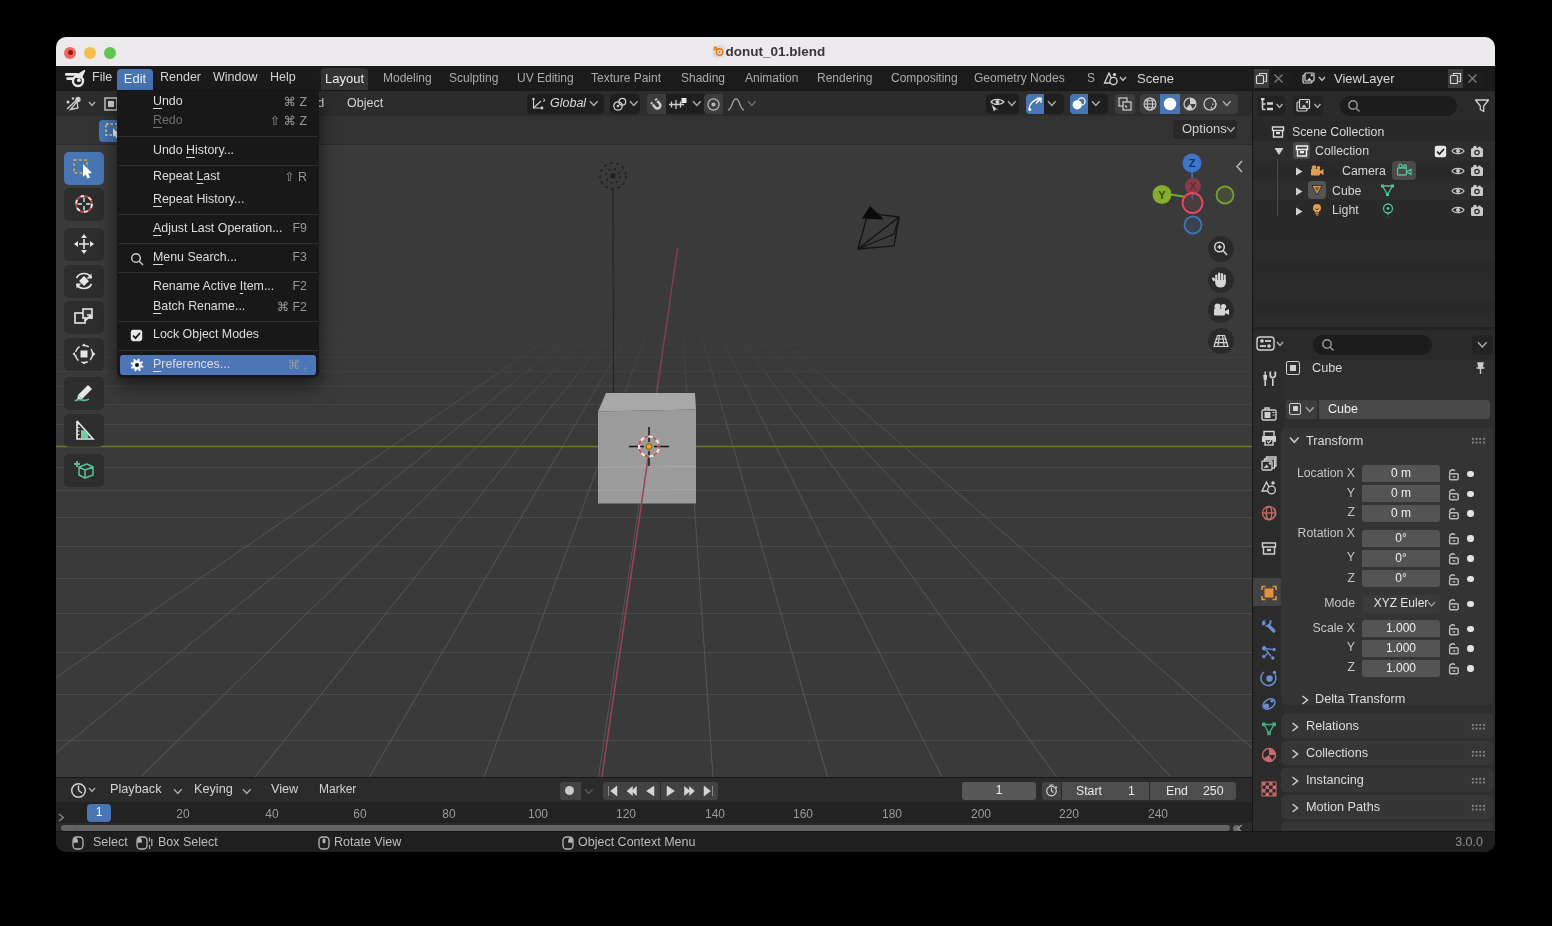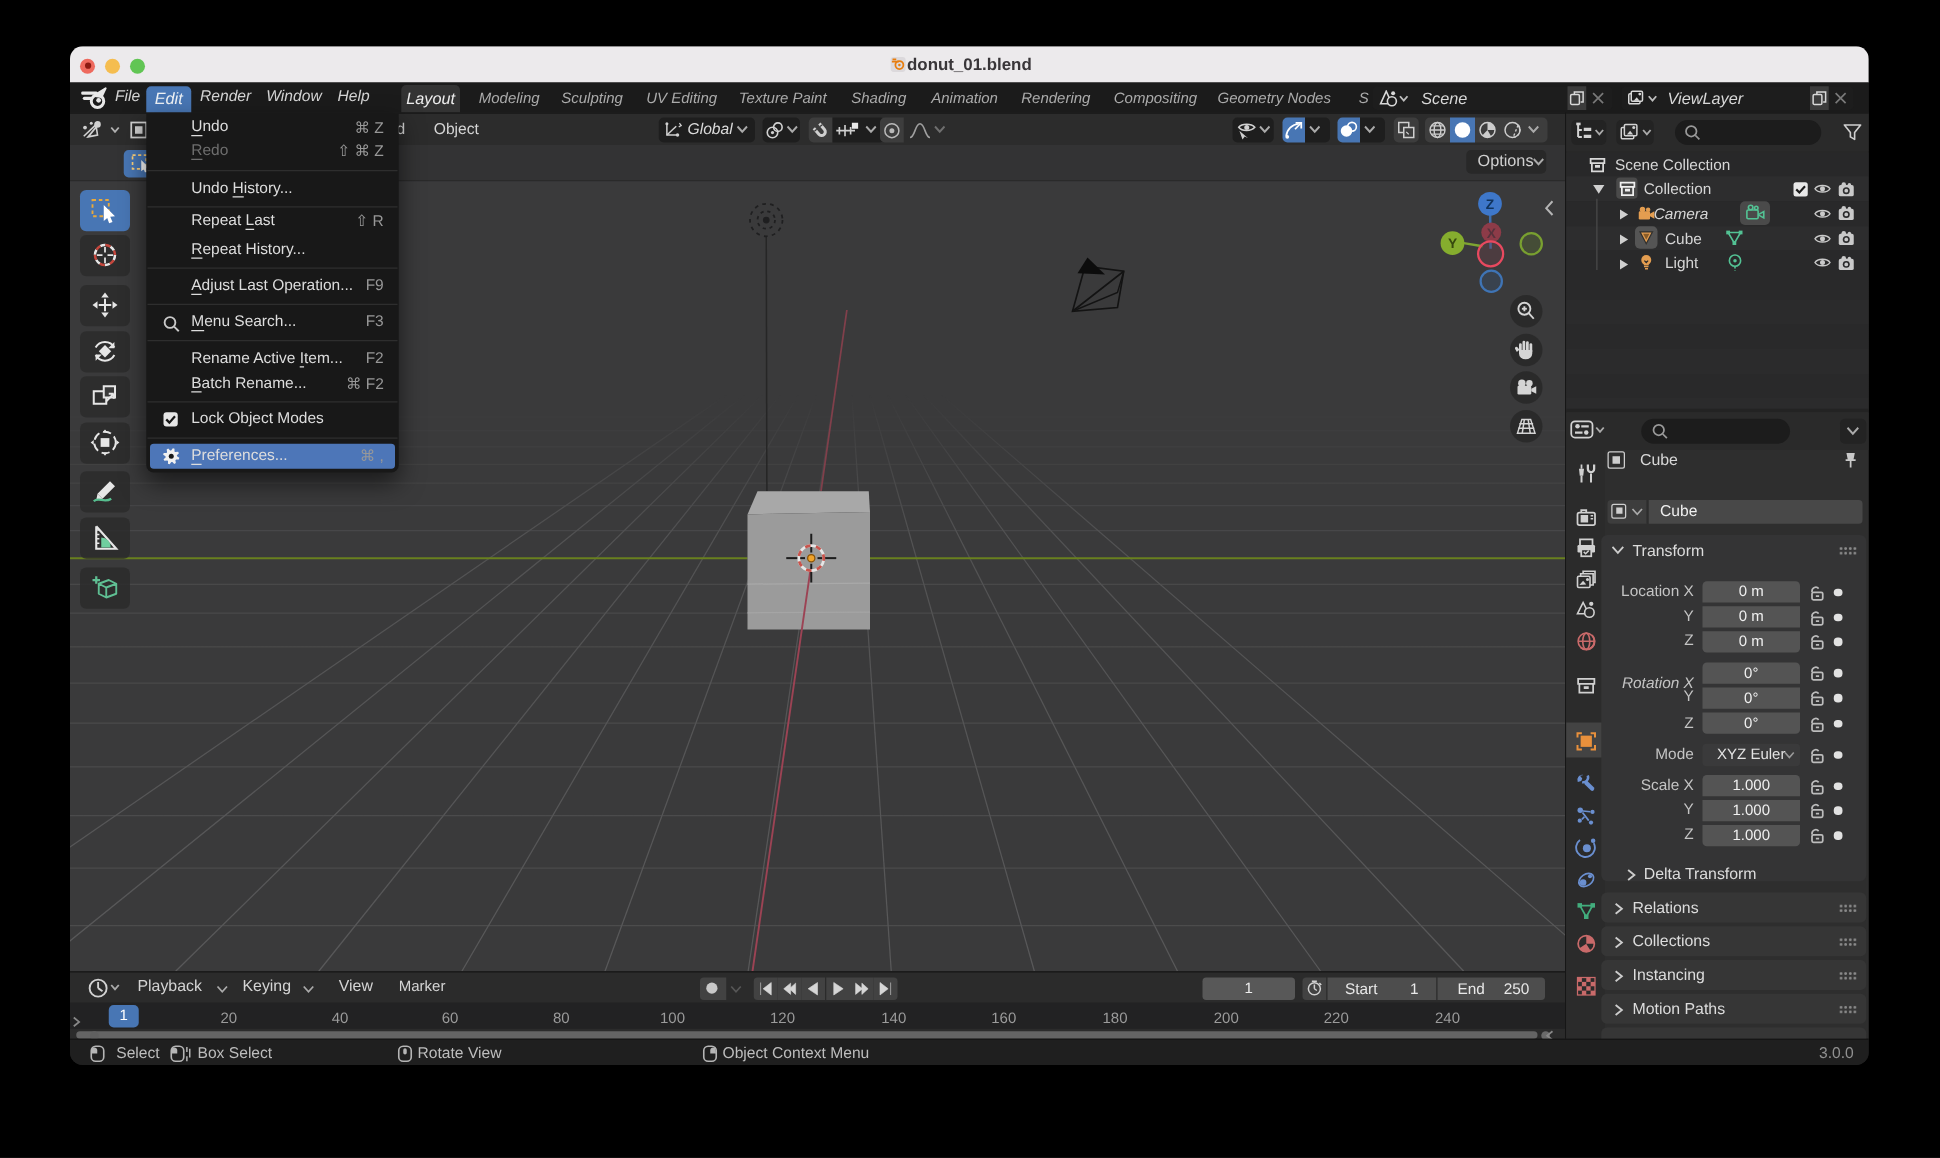--- a/index.html
+++ b/index.html
@@ -7,21 +7,21 @@
   font-family:"Liberation Sans", sans-serif; }
 #win { position:absolute; left:56px; top:37px; width:1439px; height:815px;
   background:#1c1c1c; border-radius:10px; overflow:hidden; }
 .abs { position:absolute; }
 
 #titlebar { position:absolute; left:0; top:0; width:100%; height:28.5px; background:#eceaec; }
 .tl { position:absolute; top:9.5px; width:12px; height:12px; border-radius:50%; }
 #title { position:absolute; top:6.5px; left:0; width:100%; text-align:center;
   font-size:13.5px; font-weight:bold; color:#393639; }
 
-#topbar { position:absolute; left:0; top:28.5px; width:100%; height:38px; background:#1b1b1b;font-style:italic; }
+#topbar { position:absolute; left:0; top:28.5px; width:100%; height:38px; background:#1b1b1b; }
 .menuitem { position:absolute; top:4.5px; font-size:12.5px; color:#d4d4d4; }
 #editbtn { position:absolute; left:61px; top:3px; width:36px; height:22px; background:#4876b4;
   border-radius:4px 4px 0 0; color:#eef1f5; font-size:13px; text-align:center; line-height:20px; }
 .wstab { position:absolute; top:5px; font-size:12px; color:#ababab; }
 #tab-active { position:absolute; left:265px; top:2.5px; width:47px; height:22px; background:#333333;
   border-radius:4px 4px 0 0; color:#ededed; font-size:13px; text-align:center; line-height:21px; }
 
 #vpheader { position:absolute; left:0; top:53px; width:1196px; height:26px; background:#2c2c2c; border-top:1px solid #171717; }
 #toolsettings { position:absolute; left:0; top:79px; width:1196px; height:29px; background:#333334; border-bottom:1px solid #2a2a2a;}
 #viewport { position:absolute; left:0; top:108px; width:1196px; height:632px; background:#3a3a3b; overflow:hidden;}
@@ -568,21 +568,21 @@
           <path d="M1 0.5 L7.5 4.5 L1 8.5 Z" fill="#cfcfcf"></path>
         </svg>
       <svg class="abs" style="left:57px; top:3px;" width="14" height="14" viewBox="0 0 14 14">
         <g fill="#e39d50">
             <rect x="1" y="5" width="9" height="6.5" rx="1"></rect>
         <circle cx="4" cy="3.5" r="2.2"></circle>
             <circle cx="8.5" cy="3.8" r="1.8"></circle>
         <path d="M10 7 l3.5-2 v6 l-3.5-2 Z"></path>
           </g>
       </svg>
-      <div class="txt" style="left:70px;font-style:italic;">Camera</div>
+      <div class="txt" style="left:89px;">Camera</div>
       <div class="abs" style="left:139px; top:0px; width:24px; height:19px; background:#4a4a4a; border-radius:4px;"></div>
       <svg class="abs" style="left:143px; top:2px;" width="17" height="15" viewBox="0 0 17 15">
         <g fill="none" stroke="#53c294" stroke-width="1.3">
         <rect x="1.5" y="5" width="9" height="7" rx="1"></rect>
         <circle cx="4.5" cy="3" r="1.8"></circle>
             <circle cx="9" cy="3.4" r="1.4"></circle>
         <path d="M11 8.5 l4-2.2 v5 l-4-2.2 Z"></path>
           </g>
       </svg>
       <svg class="abs" style="left:198px; top:4px;" width="14" height="12" viewBox="0 0 14 12">
@@ -883,21 +883,21 @@
         <div class="prow-lbl" style="left:2px; top:175.2px;">Z</div>
         <div class="pfld" style="top:174.5px; border-radius:0 0 3.5px 3.5px;">0 m</div>
         <svg class="abs" style="left:193px; top:176.2px;" width="15" height="15" viewBox="0 0 15 15">
           <g stroke="#bcbcbc" stroke-width="1.4" fill="none">
             <rect x="3.6" y="6.8" width="8.6" height="6" rx="1.2"></rect>
             <rect x="6.7" y="9.2" width="2.6" height="1.4" fill="#bcbcbc" stroke="none"></rect>
             <path d="M3.6 6.6 V5.8 a3 3 0 0 1 5.3-1.9"></path>
           </g>
         </svg>
         <div class="abs" style="left:214px; top:180.2px; width:6.5px; height:6.5px; border-radius:50%; background:#e2e2e2;"></div>
-        <div class="prow-lbl" style="left:2px; top:209px;font-style:italic;">Rotation X</div>
+        <div class="prow-lbl" style="left:2px; top:196px;">Rotation X</div>
         <div class="pfld" style="top:199.70000000000002px; border-radius:3.5px 3.5px 0 0;">0°</div>
         <svg class="abs" style="left:193px; top:201.4px;" width="15" height="15" viewBox="0 0 15 15">
           <g stroke="#bcbcbc" stroke-width="1.4" fill="none">
             <rect x="3.6" y="6.8" width="8.6" height="6" rx="1.2"></rect>
             <rect x="6.7" y="9.2" width="2.6" height="1.4" fill="#bcbcbc" stroke="none"></rect>
             <path d="M3.6 6.6 V5.8 a3 3 0 0 1 5.3-1.9"></path>
           </g>
         </svg>
         <div class="abs" style="left:214px; top:205.4px; width:6.5px; height:6.5px; border-radius:50%; background:#e2e2e2;"></div>
         <div class="prow-lbl" style="left:2px; top:220.4px;">Y</div>

